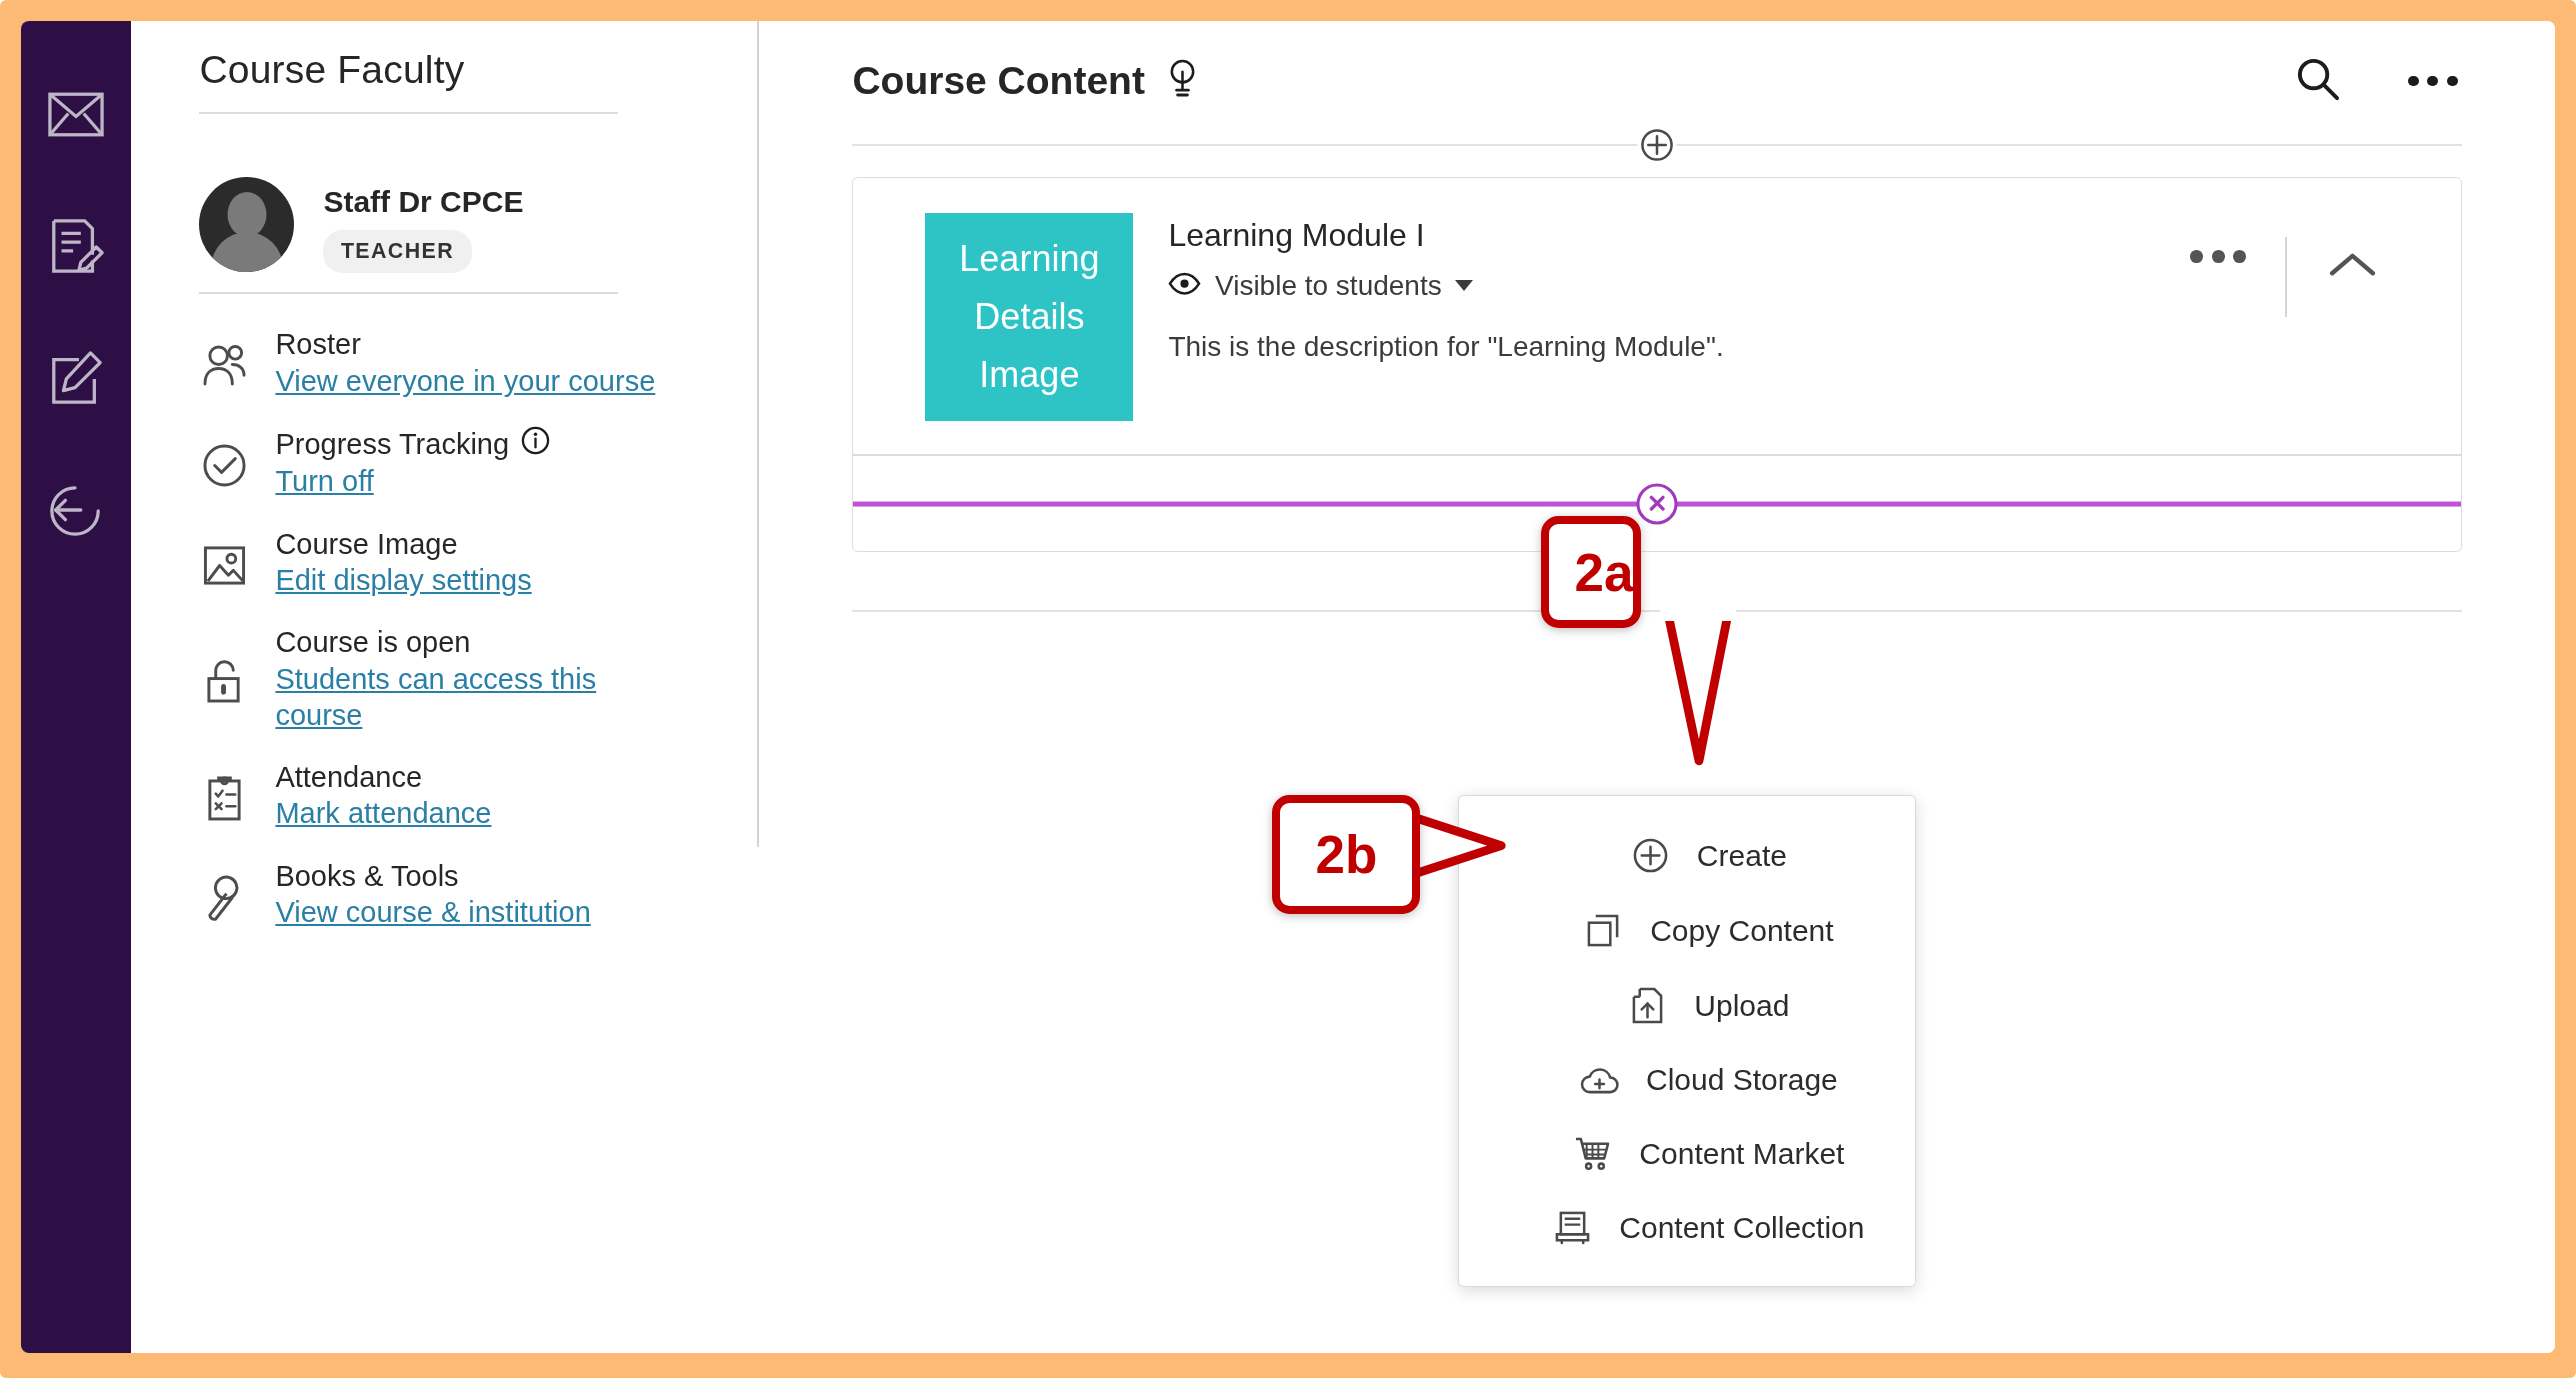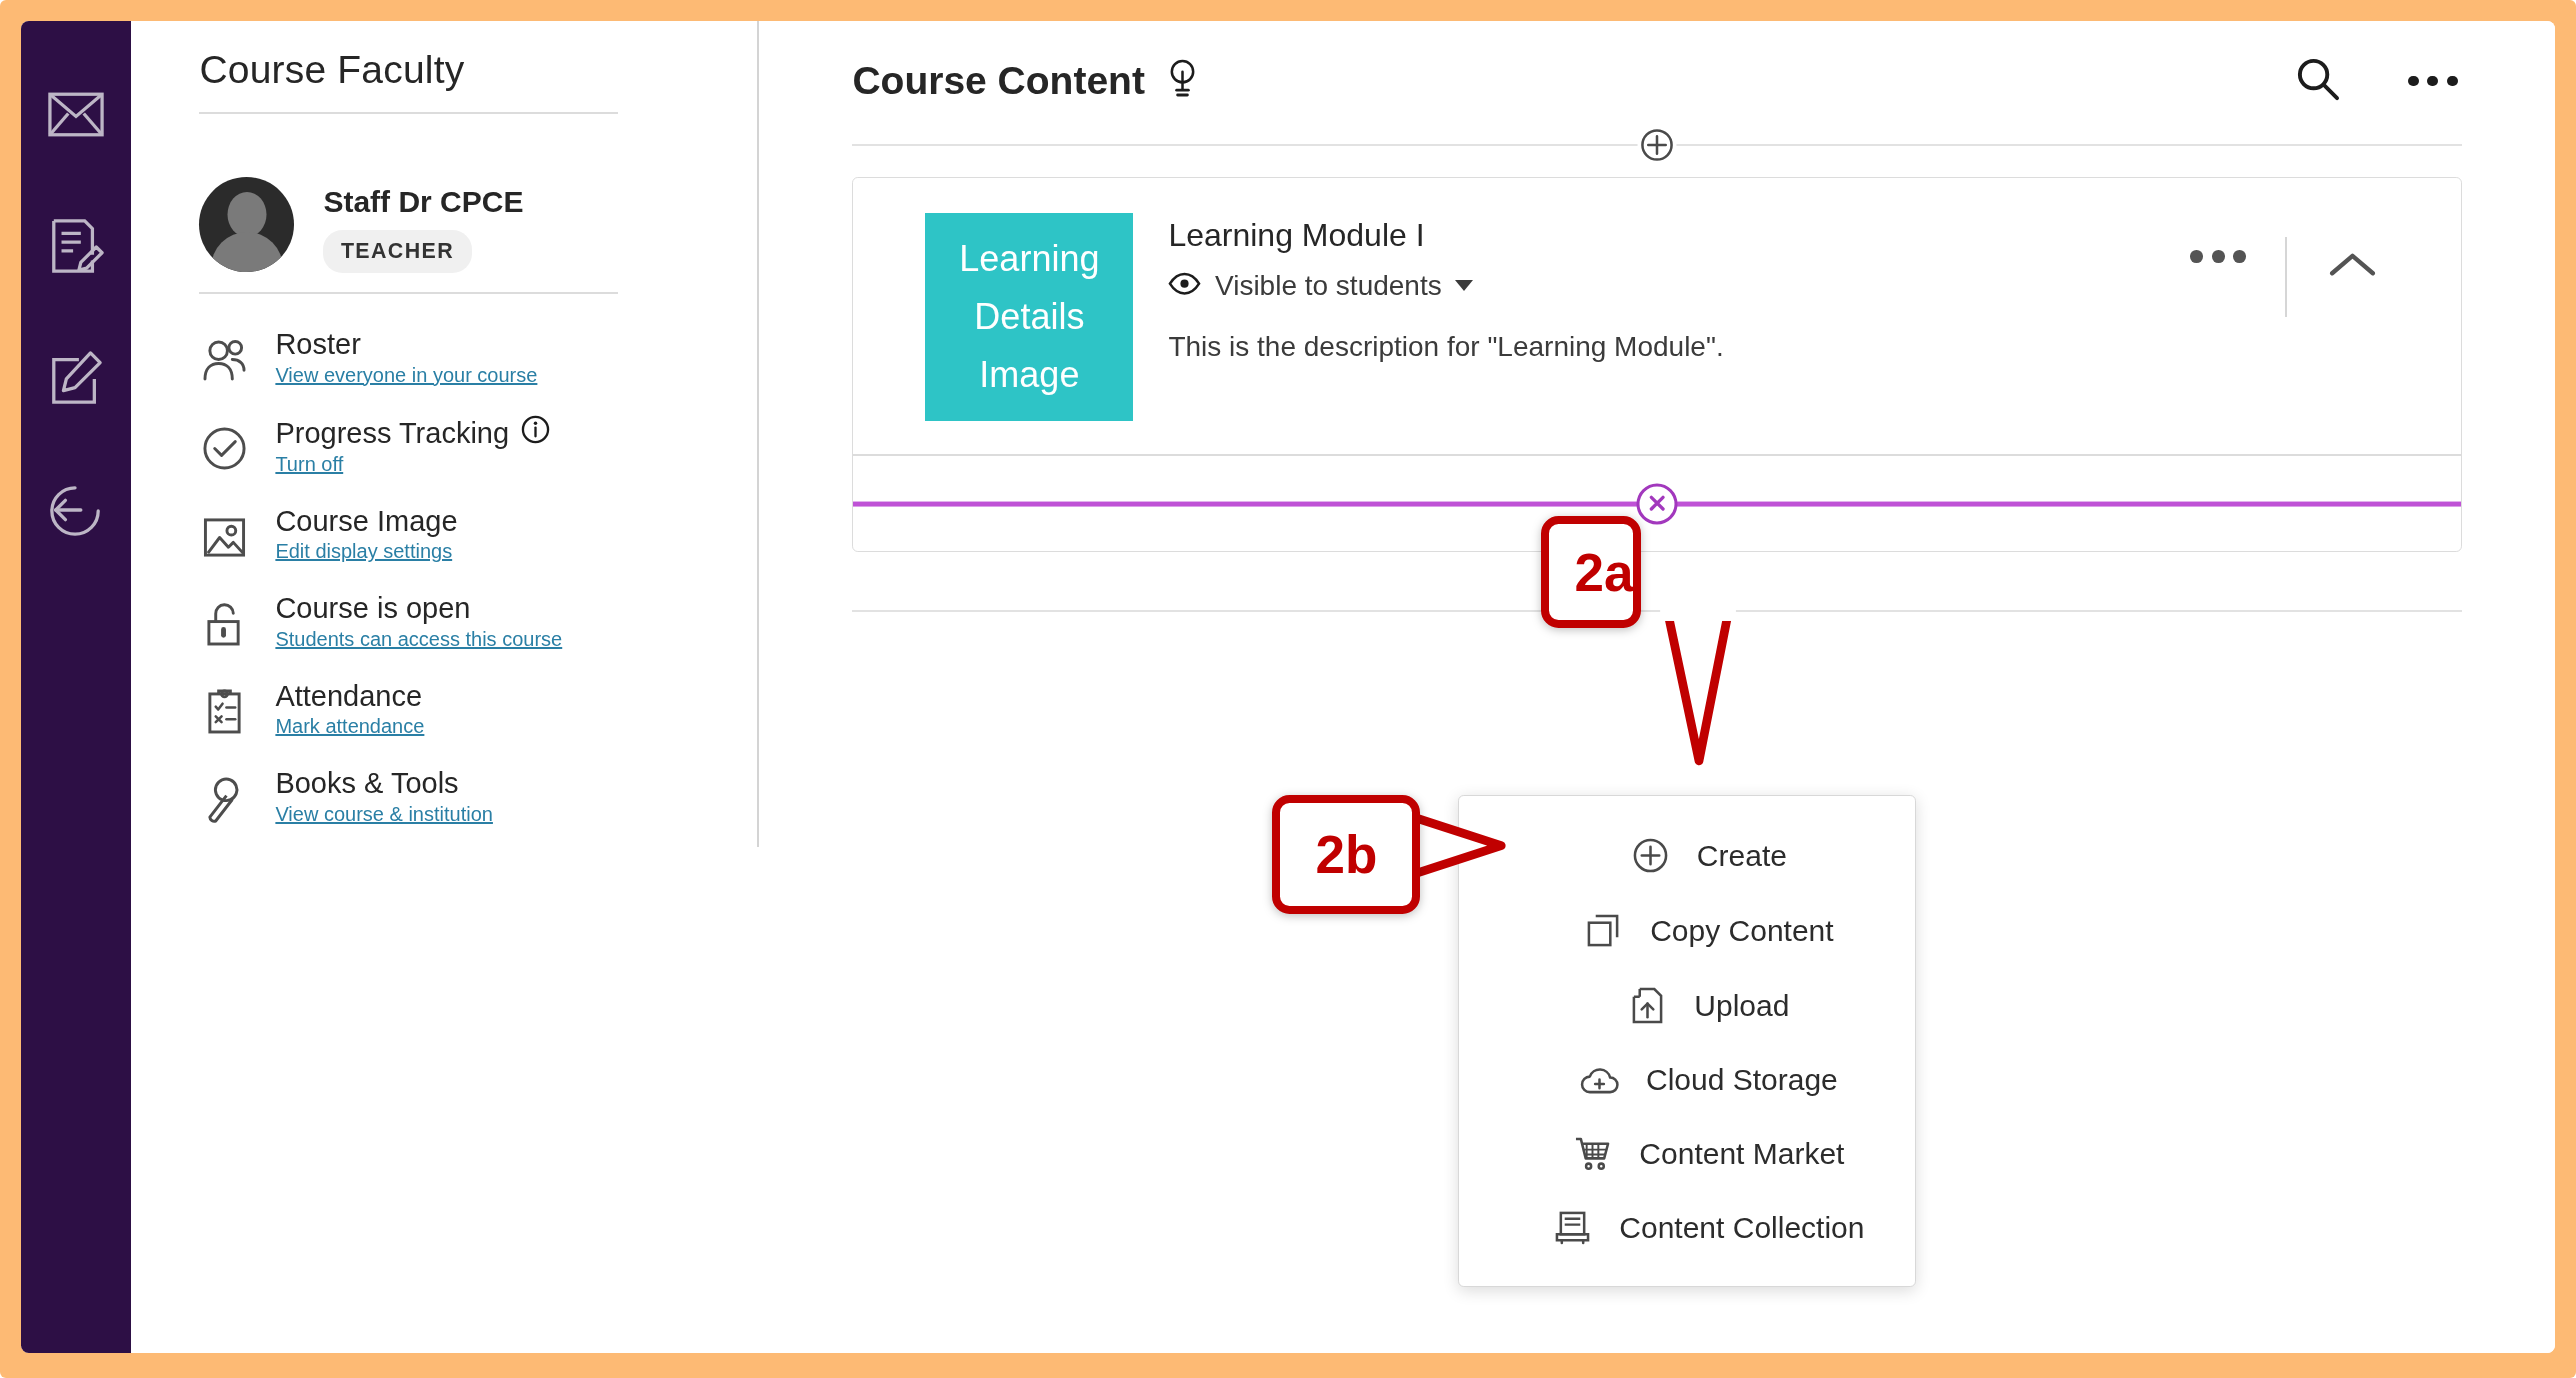--- a/index.html
+++ b/index.html
@@ -150,21 +150,21 @@
   .detail-text { max-width: 390px; }
   .detail-title {
     font-size: 29px;
     color: #262626;
     line-height: 1.22;
     display: flex;
     align-items: center;
     gap: 11.7px;
   }
   .detail-link {
-    font-size: 20px;
+    font-size: 29px;
     color: #2a7fa5;
     text-decoration: underline;
     line-height: 1.25;
     display: inline-block;
     cursor: pointer;
   }
 
   
   #main {
     position: absolute;

